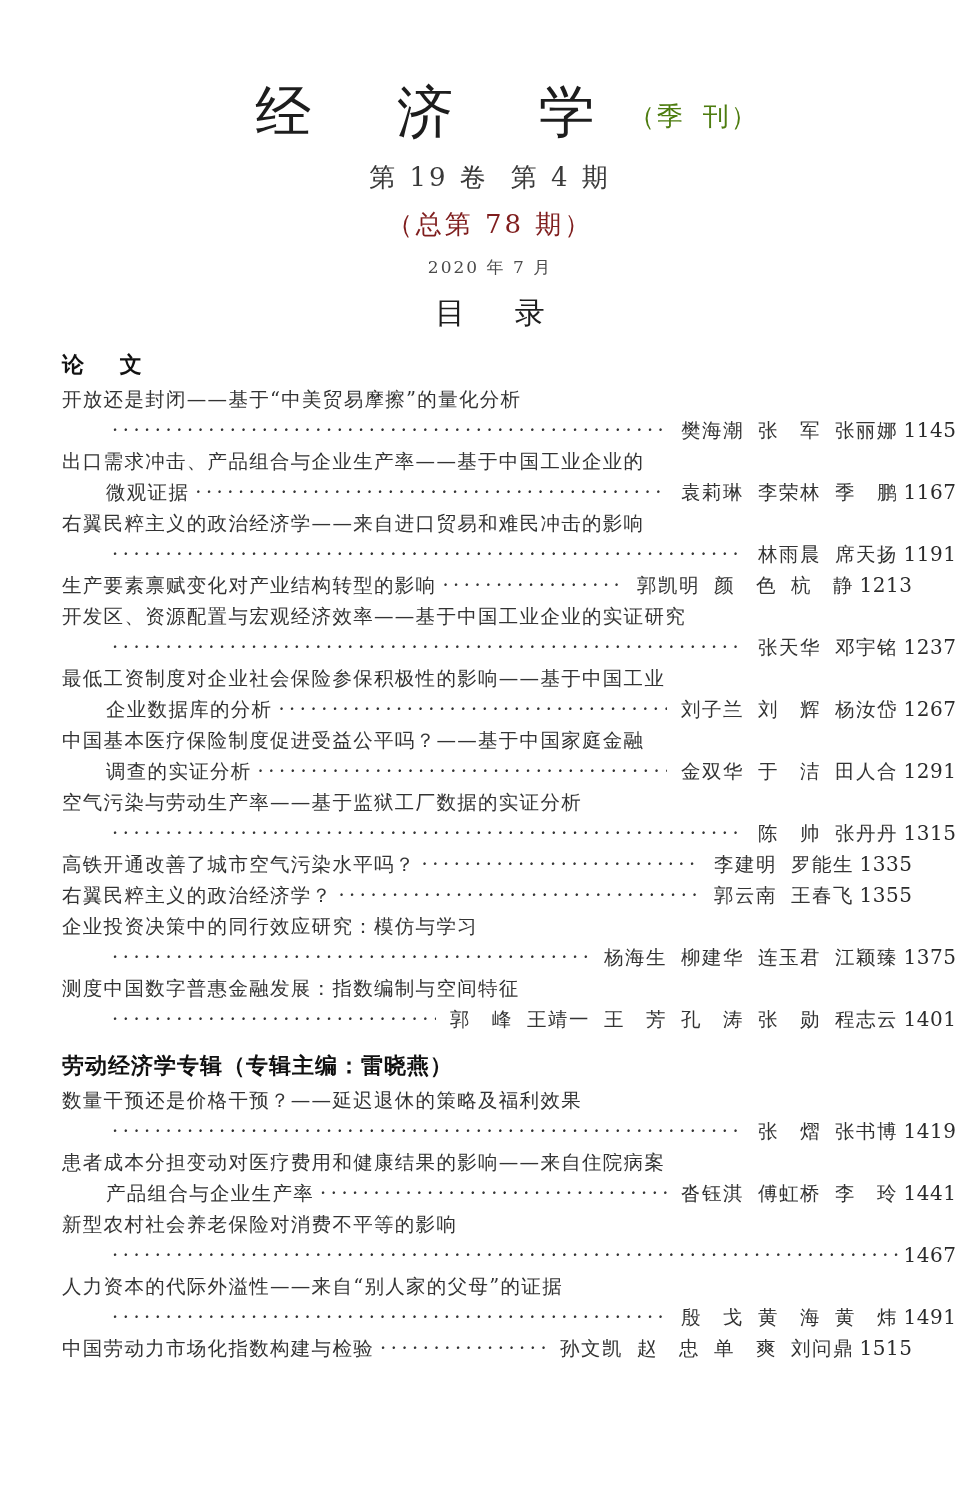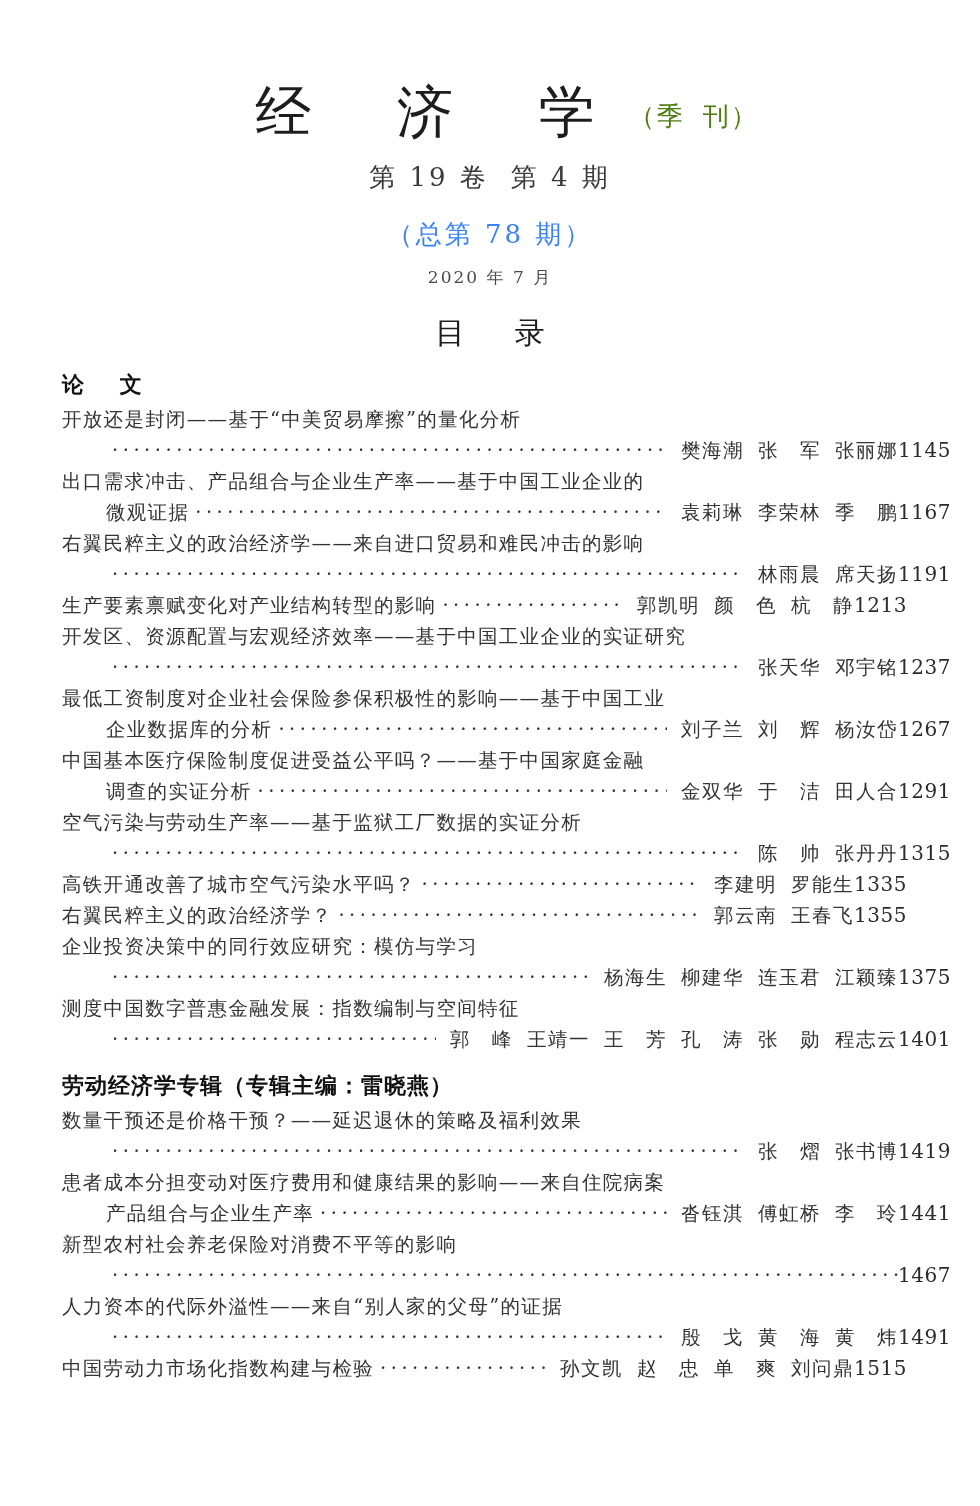--- a/index.html
+++ b/index.html
@@ -59,35 +59,35 @@
     margin-top: 16px;
     letter-spacing: 3px;
     color: #3a3a3a;
   }
   .issue-line .sp {
     display: inline-block;
     width: 22px;
   }
   .issue-total {
     font-size: 26px;
-    margin-top: 22px;
+    margin-top: 12px;
     letter-spacing: 3px;
-    color: #3b82f6;
+    color: #7f1d1d;
   }
   .issue-date {
     font-size: 17px;
     margin-top: 14px;
     letter-spacing: 2px;
     color: #4a4a4a;
   }
 
   .toc-heading {
     font-size: 30px;
     text-align: center;
-    margin-top: 24px;
+    margin-top: 14px;
     letter-spacing: 20px;
     text-indent: 20px;
     color: #1d1d1d;
   }
 
   
   .section-title {
     font-size: 22px;
     font-weight: bold;
     color: #111;
@@ -135,21 +135,21 @@
     text-align: right;
   }
   .author {
     display: inline-block;
     text-align: center;
     margin-left: 14px;
   }
   .pageno {
     flex: 0 0 auto;
     width: 64px;
-    text-align: left;
+    text-align: center;
     font-family: "DejaVu Serif", "Liberation Serif", serif;
     font-size: 20px;
     letter-spacing: 0.5px;
     color: #2b2b2b;
   }
   .pad-right {
     flex: 1 1 auto;
   }
 </style>
 </head>

